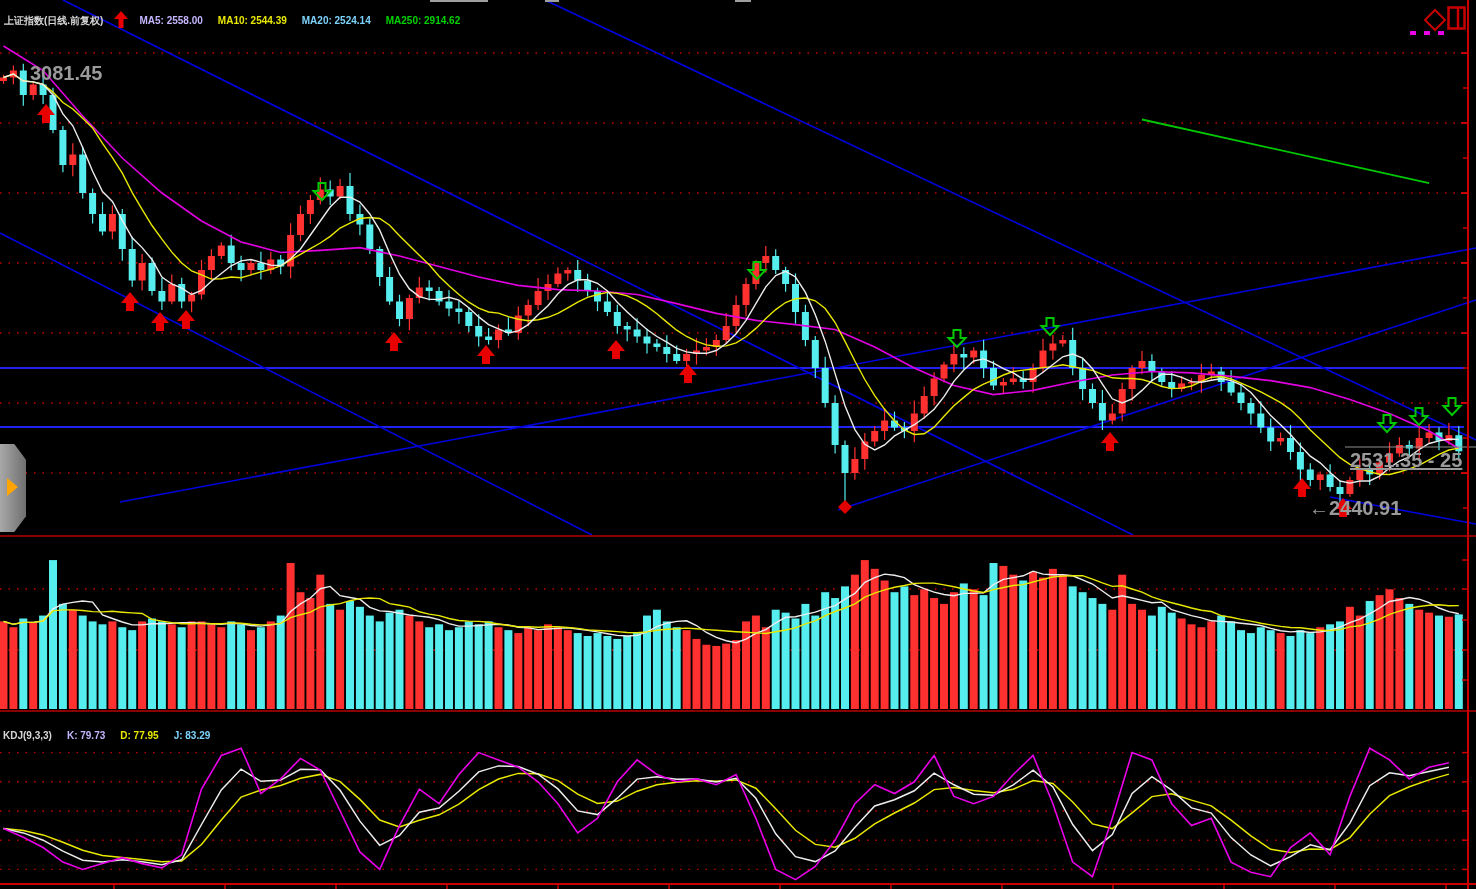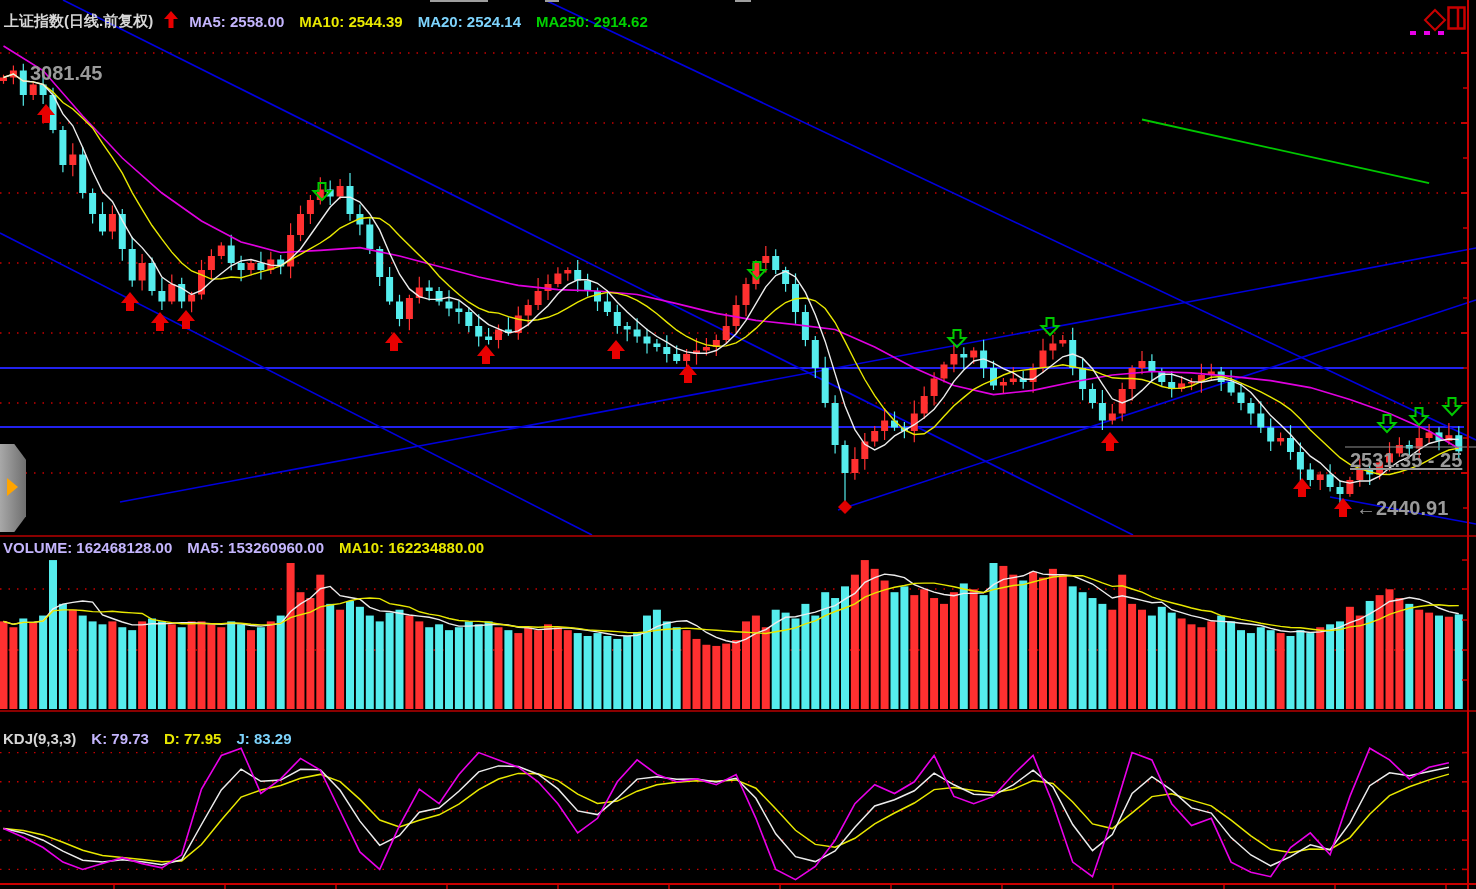--- a/index.html
+++ b/index.html
@@ -2,21 +2,21 @@
 <html><head>
 <meta charset="utf-8">
 <style>
   html,body{margin:0;padding:0;background:#000;}
   .screen{
     position:relative;width:1476px;height:889px;background:#000;overflow:hidden;
     font-family:"Liberation Sans","DejaVu Sans",sans-serif;
   }
   svg.chart{position:absolute;left:0;top:0;}
   .hdr{position:absolute;display:flex;align-items:center;gap:15px;white-space:nowrap;
-       font-size:15px;font-weight:bold;letter-spacing:0;z-index:5;}
+       font-size:10px;font-weight:bold;letter-spacing:0;z-index:5;}
   .hdr span{display:inline-block;}
   .t-title{color:#d6d6d6;}
   .c-white{color:#c4b5fd;}
   .c-yellow{color:#e8e800;}
   .c-magenta{color:#7dd3fc;}
   .c-green{color:#00d200;}
   .lbl{position:absolute;font-size:20px;color:#9a9a9a;z-index:4;white-space:nowrap;font-weight:bold;}
   .frag{position:absolute;top:0;height:2px;background:#9e9e9e;z-index:6;}
   .icon{position:absolute;z-index:6;cursor:pointer;}
   .dots{display:flex;gap:8px;}
@@ -581,36 +581,31 @@
       <svg width="14" height="17" viewBox="0 0 14 17">
           <path d="M7 0 L14 8 L9.5 8 L9.5 17 L4.5 17 L4.5 8 L0 8 Z" fill="#e80000"></path>
         </svg>
     </span>
     <span class="c-white">MA5: 2558.00</span>
     <span class="c-yellow">MA10: 2544.39</span>
     <span class="c-magenta">MA20: 2524.14</span>
     <span class="c-green">MA250: 2914.62</span>
   </div>
 
-  <div class="hdr" style="left:3px;top:539px;">
-    <span class="c-white">VOLUME: 162468128.00</span>
-    <span class="c-white">MA5: 153260960.00</span>
-    <span class="c-yellow">MA10: 162234880.00</span>
-  </div>
 
   <div class="hdr" style="left:3px;top:730px;">
     <span class="t-title">KDJ(9,3,3)</span>
     <span class="c-white">K: 79.73</span>
     <span class="c-yellow">D: 77.95</span>
     <span class="c-magenta">J: 83.29</span>
   </div>
 
   <div class="lbl" style="left:30px;top:62px;">3081.45</div>
   <div class="lbl" style="left:1350px;top:449px;text-decoration:underline;">2531.35 - 25</div>
-  <div class="lbl" style="left:1356px;top:497px;">←2440.91</div>
+  <div class="lbl" style="left:1309px;top:497px;">←2440.91</div>
 
   <div class="icon" style="left:1423px;top:8px;">
     <svg width="24" height="24" viewBox="0 0 24 24">
         <path d="M12 2 L22 12 L12 22 L2 12 Z" fill="none" stroke="#c80000" stroke-width="2"></path>
       </svg>
   </div>
   <div class="icon" style="left:1447px;top:6px;">
     <svg width="19" height="24" viewBox="0 0 19 24">
         <rect x="1.5" y="1.5" width="16" height="21" fill="none" stroke="#c80000" stroke-width="2.5"></rect>
         <line x1="11" y1="1.5" x2="11" y2="22.5" stroke="#c80000" stroke-width="2.5"></line>

